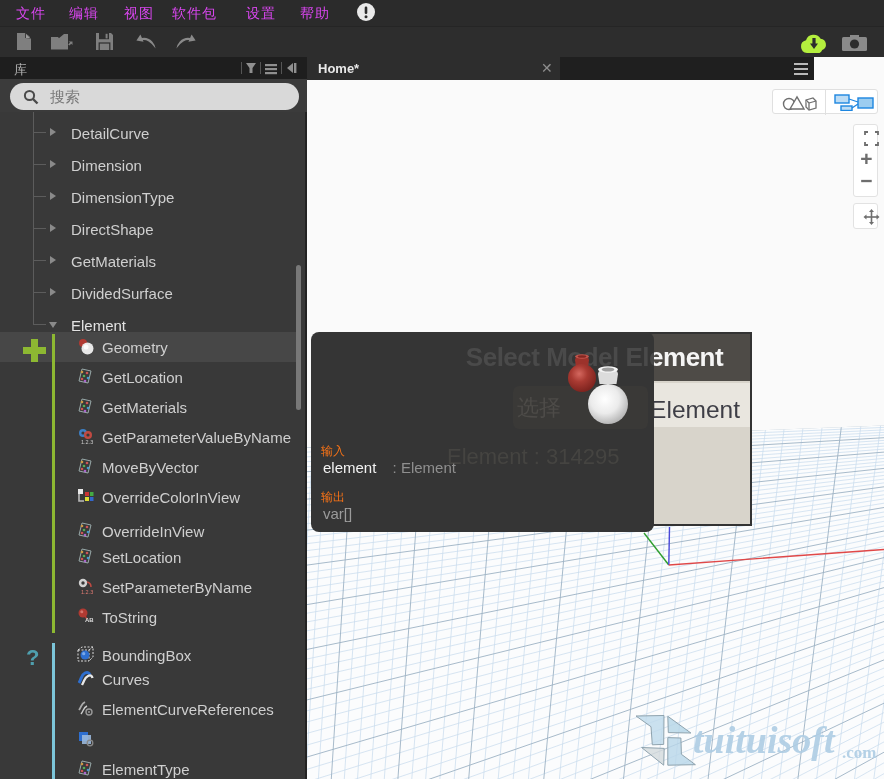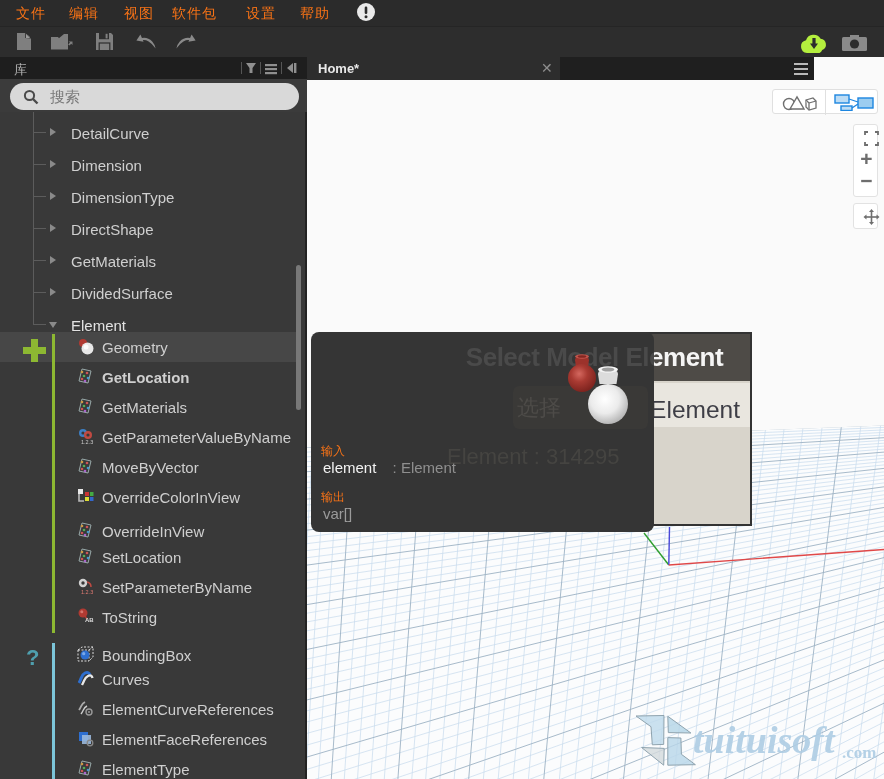--- a/index.html
+++ b/index.html
@@ -1,21 +1,21 @@
 <!DOCTYPE html>
 <html><head>
 <meta charset="utf-8">
 <style>
   * { margin:0; padding:0; box-sizing:border-box; }
   html,body { width:884px; height:779px; overflow:hidden; }
   body { position:relative; background:#2d2d2d; font-family:"Liberation Sans",sans-serif; }
   .abs { position:absolute; }
   
   #menubar { left:0; top:0; width:884px; height:26px; background:#2b2b2b; }
-  #menubar .mi { position:absolute; top:5px; font-size:14px; color:#f97316; letter-spacing:1px;font-family:Liberation Mono, monospace; }
+  #menubar .mi { position:absolute; top:5px; font-size:14px; color:#d946ef; letter-spacing:1px;font-family:Liberation Mono, monospace; }
   #toolbar { left:0; top:26px; width:884px; height:31px; background:#2d2d2d; border-top:1px solid #252525; }
   .ticon { position:absolute; top:4px; }
   
   #lib { left:0; top:57px; width:307px; height:722px; background:#393939; border-right:2px solid #232323; }
   #libhead { position:absolute; left:0; top:0; width:307px; height:22px; background:#1e1e1e; }
   #libhead .t { position:absolute; left:14px; top:4px; font-size:13px; color:#b5b5b5; }
   #searchwrap { position:absolute; left:0; top:22px; width:307px; height:33px; background:#3b3b3b; }
   #searchbox { position:absolute; left:10px; top:4px; width:289px; height:27px; background:#d9d9d9; border-radius:14px; }
   #searchbox .ph { position:absolute; left:40px; top:5px; font-size:15px; color:#7a7a7a; }
   .trow { position:absolute; left:0; width:307px; height:32px; }
@@ -190,21 +190,21 @@
         <span class="lbl" style="color:#e2e2e2">Element</span>
       </div>
       <div class="crow" style="top:275px;background:#474747;">
         <span style="position:absolute;left:77px;top:6px"><svg width="18" height="18" viewBox="0 0 18 18">
             <circle cx="6" cy="5" r="4" fill="#b03a32"></circle>
             <circle cx="10.5" cy="10.5" r="6" fill="#e8e8e8"></circle>
             <circle cx="9" cy="9" r="2.5" fill="#fff" opacity="0.8"></circle>
           </svg></span>
         <span class="lbl">Geometry</span>
       </div>
-      <div class="crow" style="top:305px;font-weight:bold;">
+      <div class="crow" style="top:305px;">
         <span style="position:absolute;left:77px;top:6px"><svg width="16" height="16" viewBox="0 0 16 16">
             <path d="M5 1 L14 3 L11 15 L2 13 Z" fill="none" stroke="#9aa" stroke-width="1"></path>
             <circle cx="5" cy="4" r="1.3" fill="#c94"></circle>
             <circle cx="10" cy="5" r="1.3" fill="#c55"></circle>
             <circle cx="7" cy="8" r="1.3" fill="#5a5"></circle>
             <circle cx="11" cy="10" r="1.3" fill="#49c"></circle>
             <circle cx="5" cy="11" r="1.3" fill="#c55"></circle>
             <circle cx="8" cy="13" r="1.3" fill="#a6c"></circle>
           </svg></span>
         <span class="lbl">GetLocation</span>
@@ -322,21 +322,20 @@
             <circle cx="12" cy="12" r="1" fill="#999"></circle>
           </svg></span>
         <span class="lbl">ElementCurveReferences</span>
       </div>
       <div class="crow" style="top:667px;">
         <span style="position:absolute;left:77px;top:6px"><svg width="17" height="17" viewBox="0 0 17 17">
             <rect x="2" y="2" width="9" height="9" fill="#2e6fd0"></rect>
             <rect x="5" y="5" width="9" height="9" fill="#9ab8dc" opacity="0.9"></rect>
             <circle cx="13" cy="13" r="2.8" fill="none" stroke="#888" stroke-width="1.3"></circle>
           </svg></span>
-        <span class="lbl">ElementFaceReferences</span>
       </div>
       <div class="crow" style="top:697px;">
         <span style="position:absolute;left:77px;top:6px"><svg width="16" height="16" viewBox="0 0 16 16">
             <path d="M5 1 L14 3 L11 15 L2 13 Z" fill="none" stroke="#9aa" stroke-width="1"></path>
             <circle cx="5" cy="4" r="1.3" fill="#c94"></circle>
             <circle cx="10" cy="5" r="1.3" fill="#c55"></circle>
             <circle cx="7" cy="8" r="1.3" fill="#5a5"></circle>
             <circle cx="11" cy="10" r="1.3" fill="#49c"></circle>
             <circle cx="5" cy="11" r="1.3" fill="#c55"></circle>
             <circle cx="8" cy="13" r="1.3" fill="#a6c"></circle>

